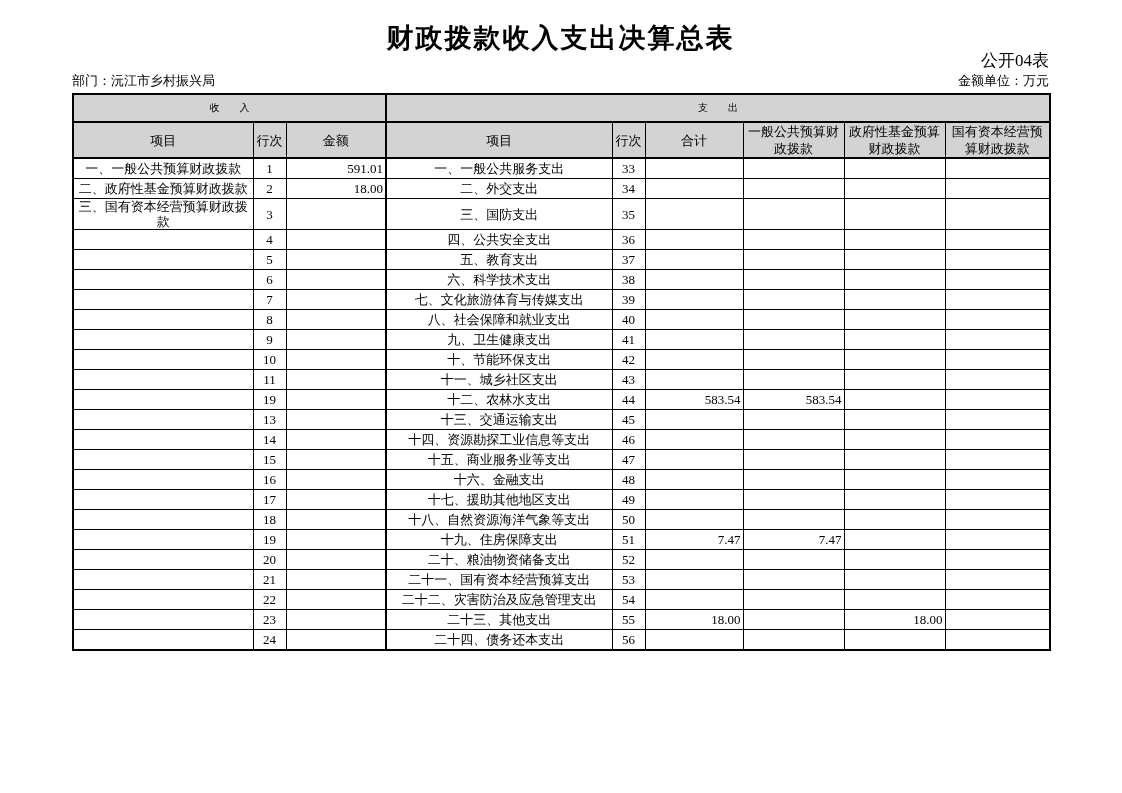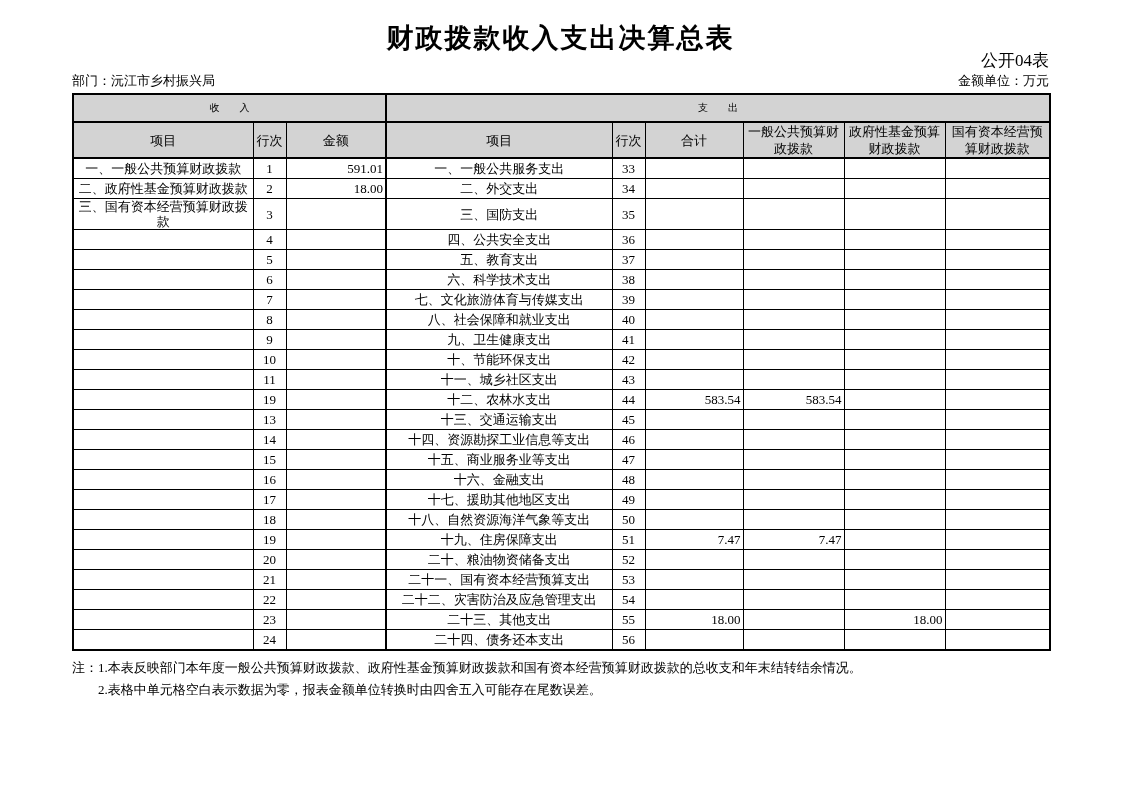--- a/index.html
+++ b/index.html
@@ -353,17 +353,13 @@
           <td class="c-item bL2">二十四、债务还本支出</td>
           <td class="c-num">56</td>
           <td class="c-amt"></td>
           <td class="c-amt"></td>
           <td class="c-amt"></td>
           <td class="c-amt"></td>
         </tr>
       </tbody>
   </table>
 
-  <div class="notes">
-    <div class="note-line">注：1.本表反映部门本年度一般公共预算财政拨款、政府性基金预算财政拨款和国有资本经营预算财政拨款的总收支和年末结转结余情况。</div>
-    <div class="note-line note-2">2.表格中单元格空白表示数据为零，报表金额单位转换时由四舍五入可能存在尾数误差。</div>
-  </div>
 </div>
 
 </body></html>

